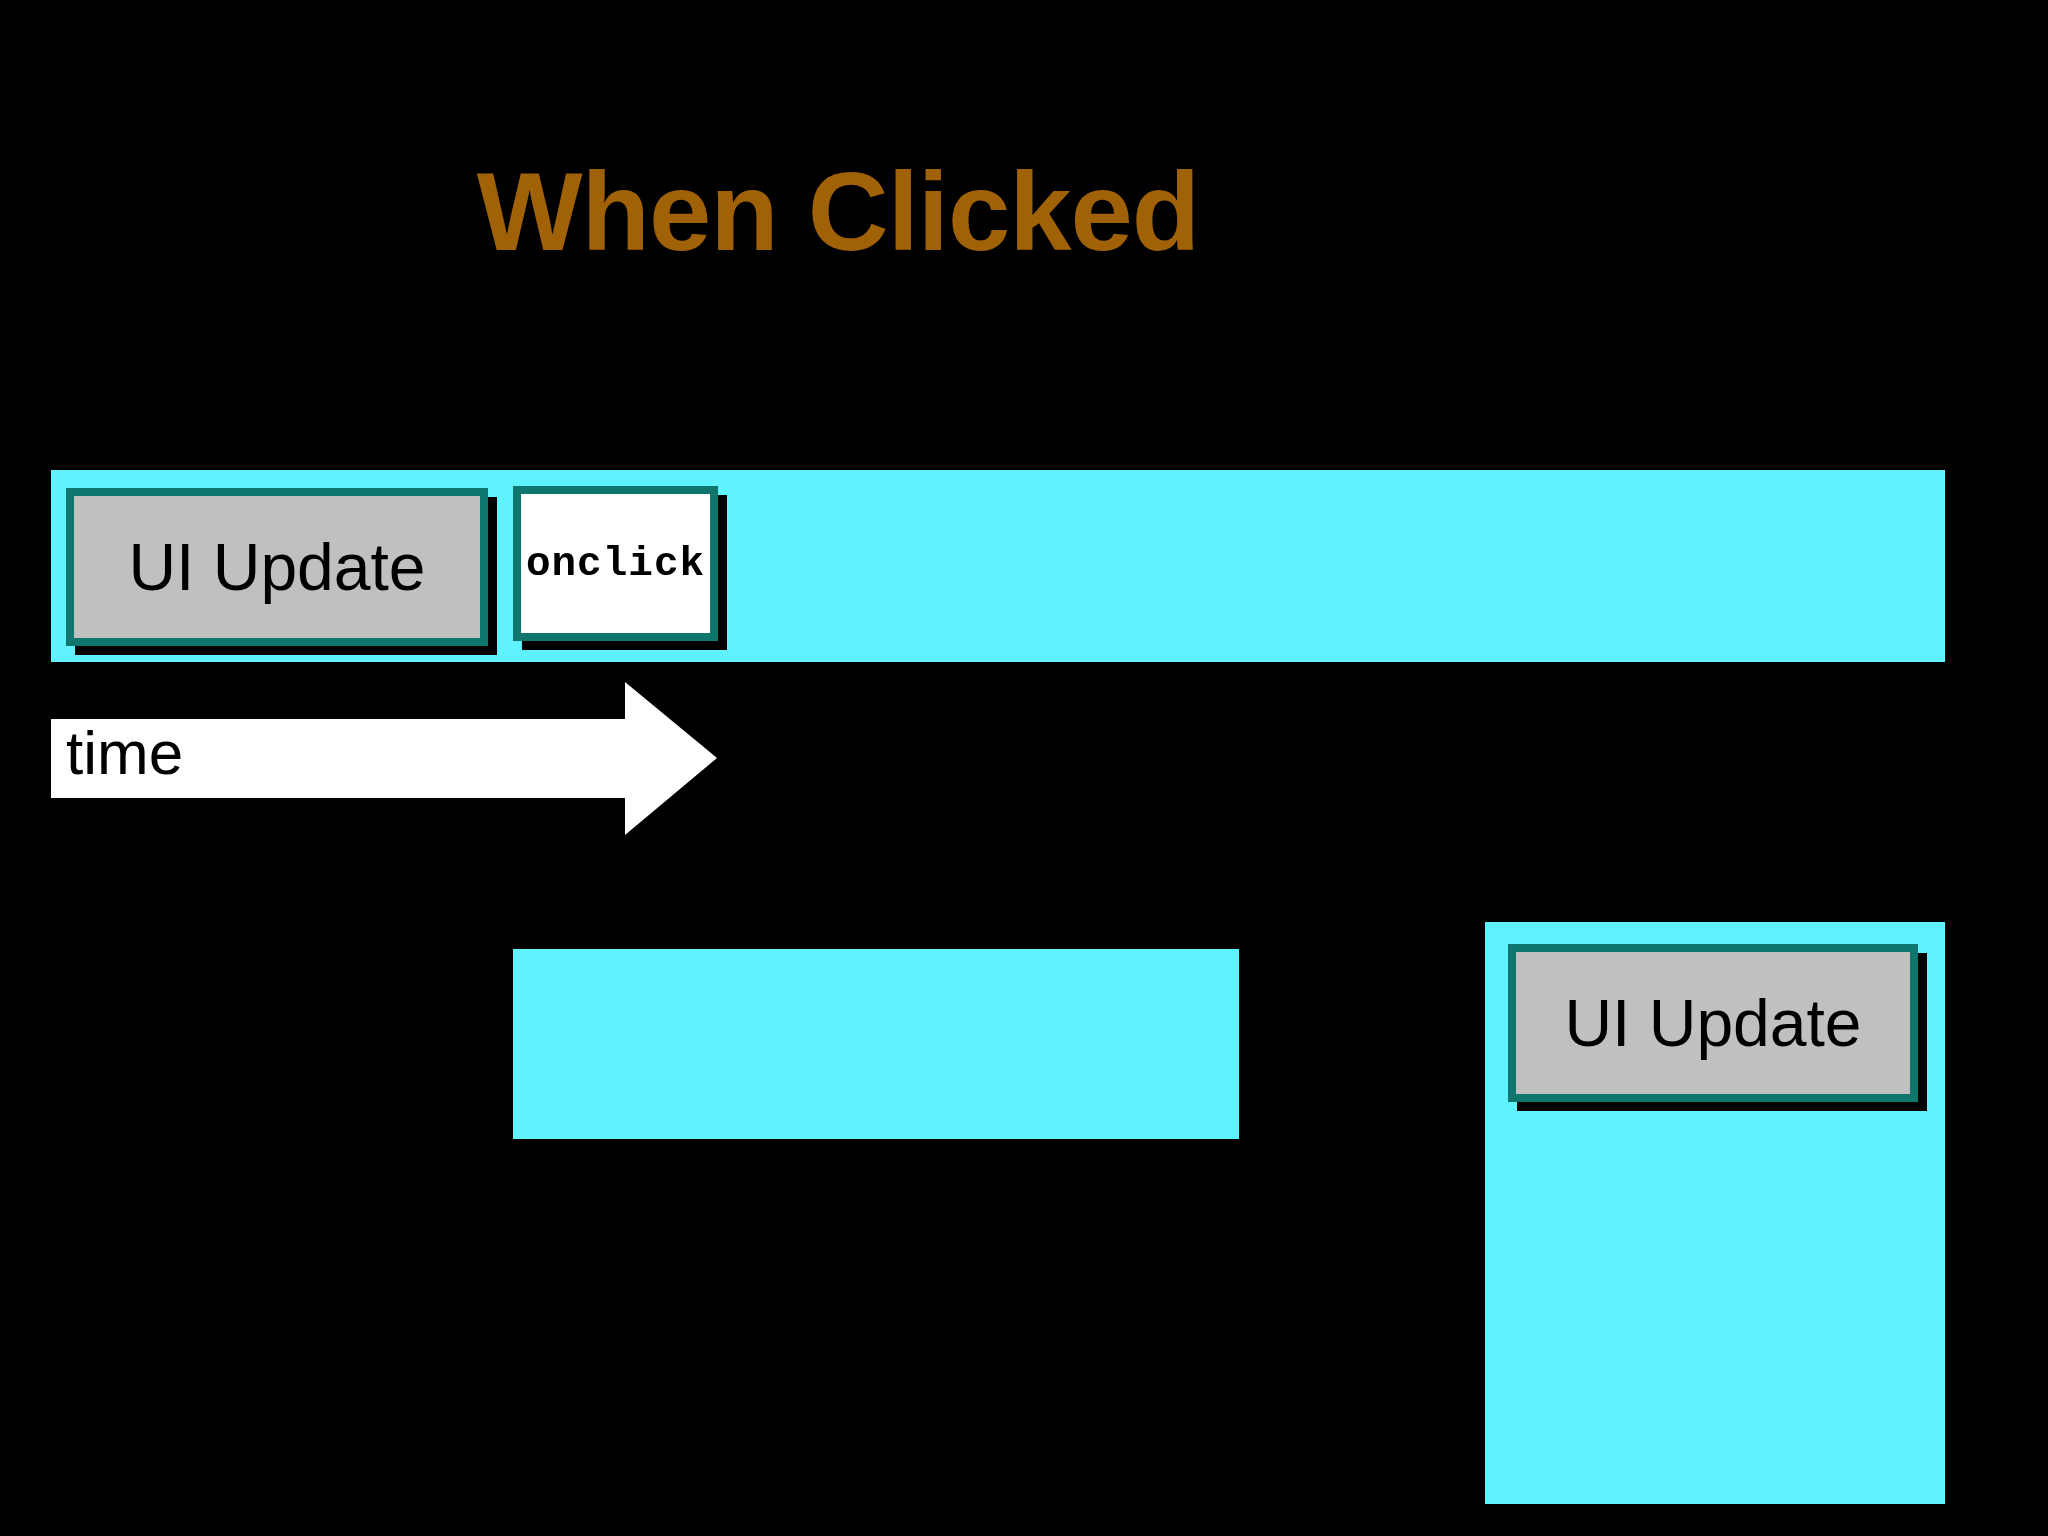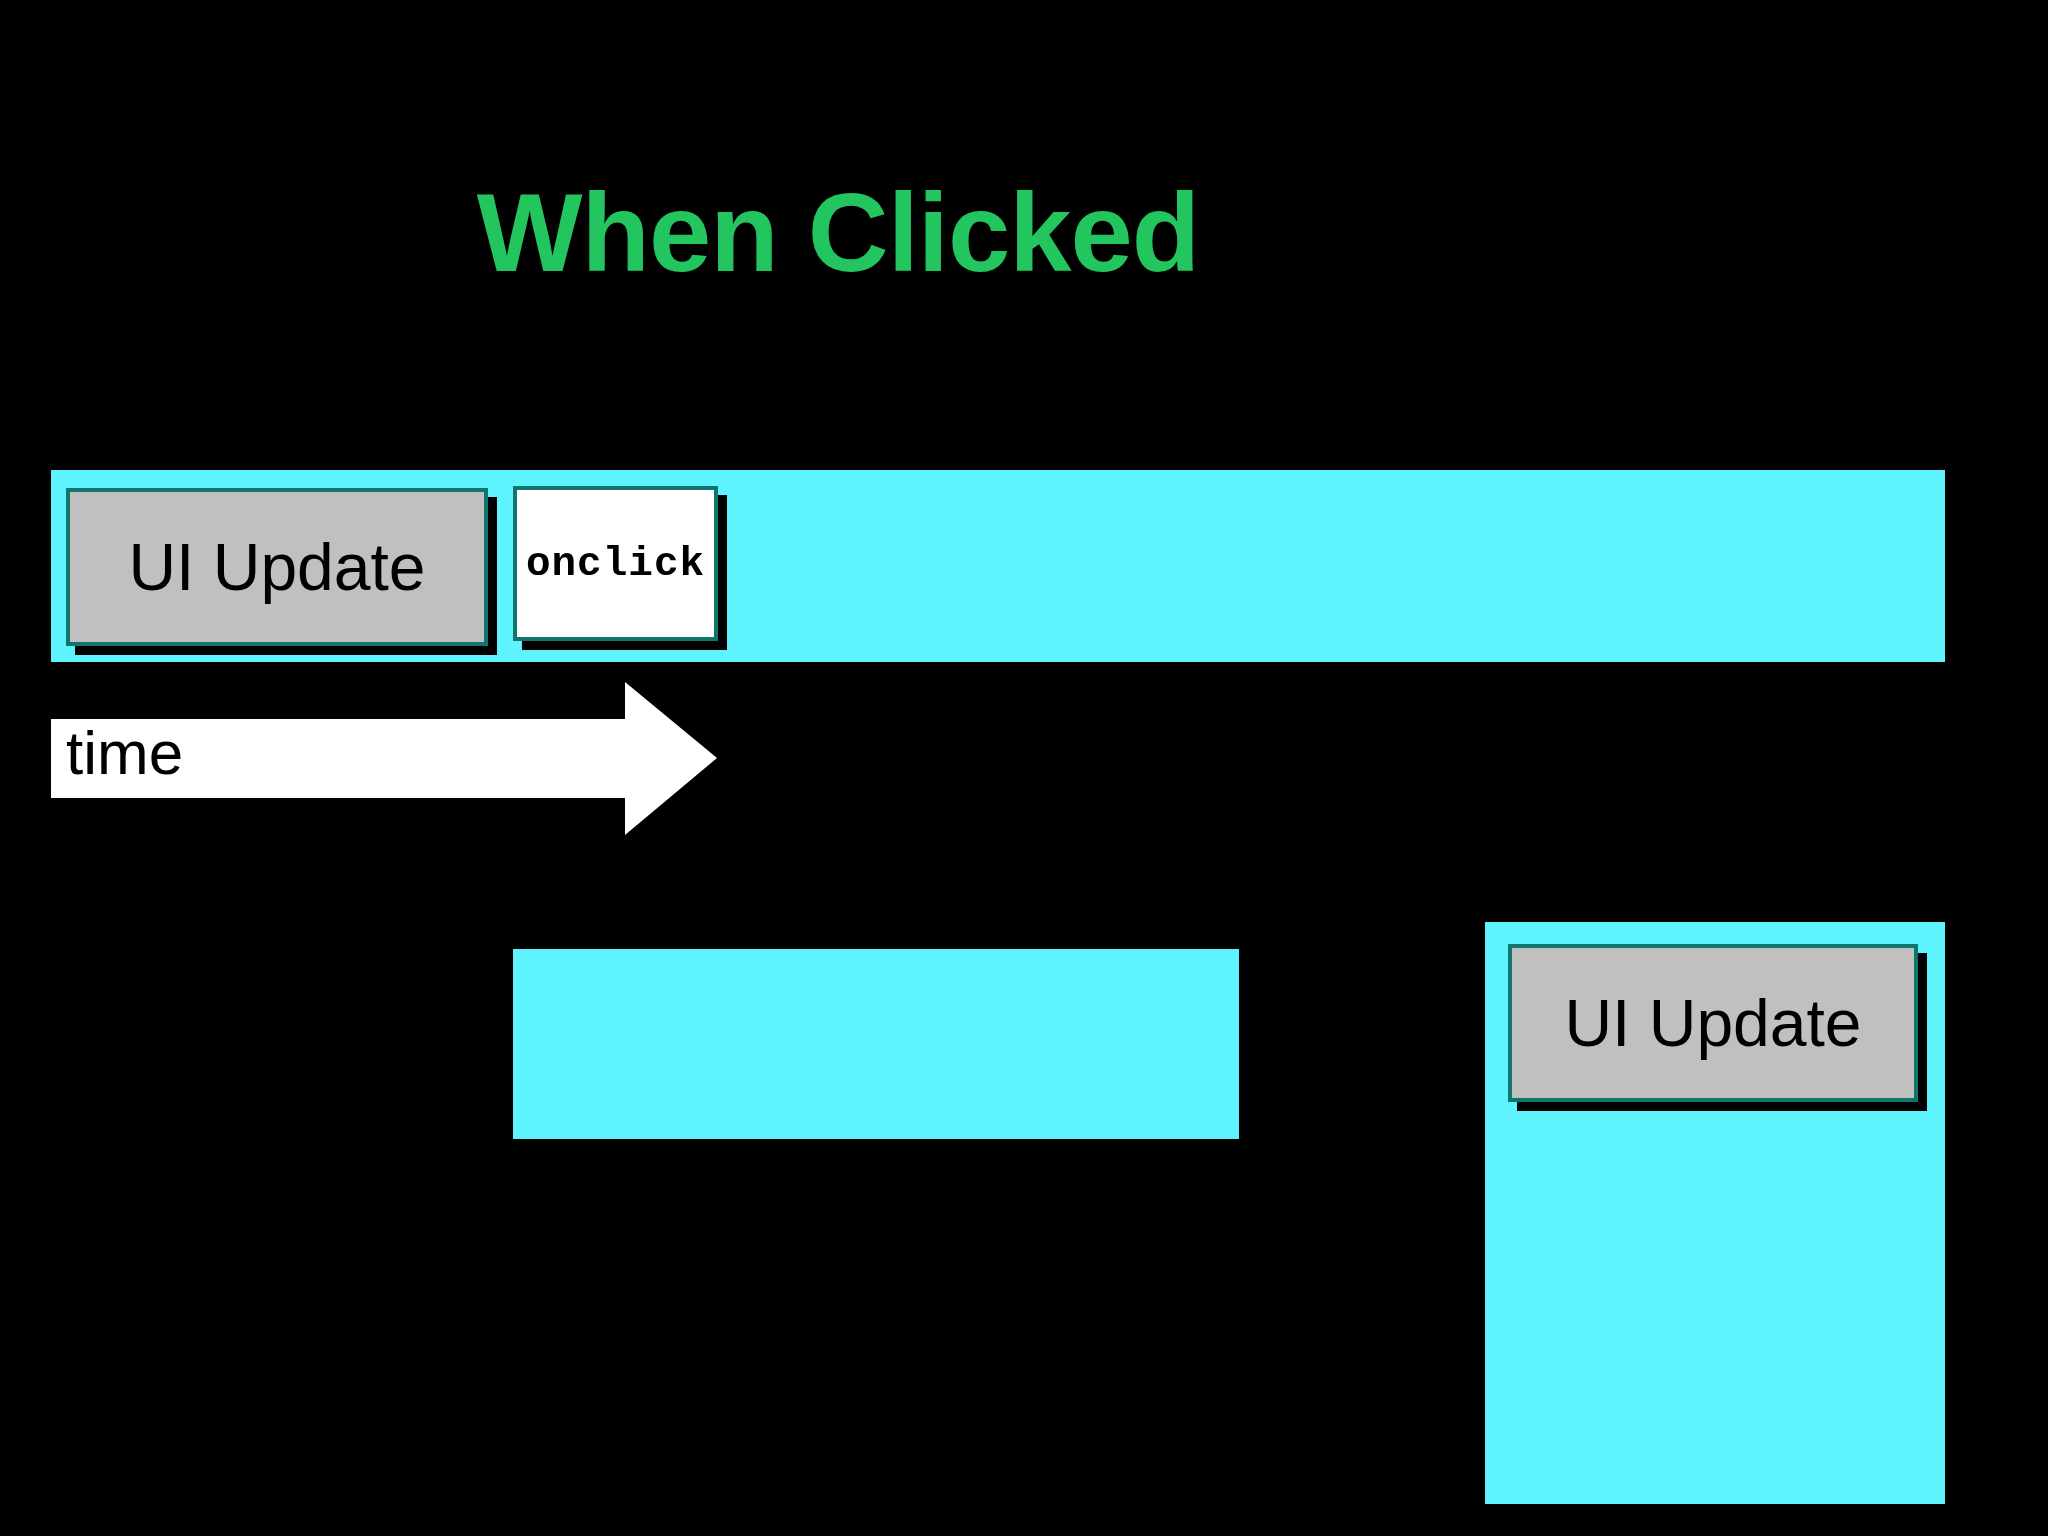--- a/index.html
+++ b/index.html
@@ -21,45 +21,44 @@
     background: #000000;
   }
 
   
   .slide-title {
     position: absolute;
     left: 0;
     top: 150px;
     width: 1676px;
     text-align: center;
-    color: #22c55e;
+    color: #a16207;
     font-family: "Liberation Sans", sans-serif;
     font-weight: bold;
     font-size: 112px;
     line-height: 1.1;
     letter-spacing: -1px;
     white-space: nowrap;
-    margin-top: 21px;
   }
 
   
   .timeline-bar {
     position: absolute;
     left: 51px;
     top: 470px;
     width: 1894px;
     height: 192px;
     background: #5FF3FF;
   }
 
   
   .boxed {
     position: absolute;
     box-sizing: border-box;
-    border: 4px solid #0f766e;
+    border: 8px solid #0f766e;
     box-shadow: 9px 9px 0 0 #000000;
     display: flex;
     align-items: center;
     justify-content: center;
     text-align: center;
   }
 
   .ui-update-box {
     background: #C0C0C0;
     color: #000000;

